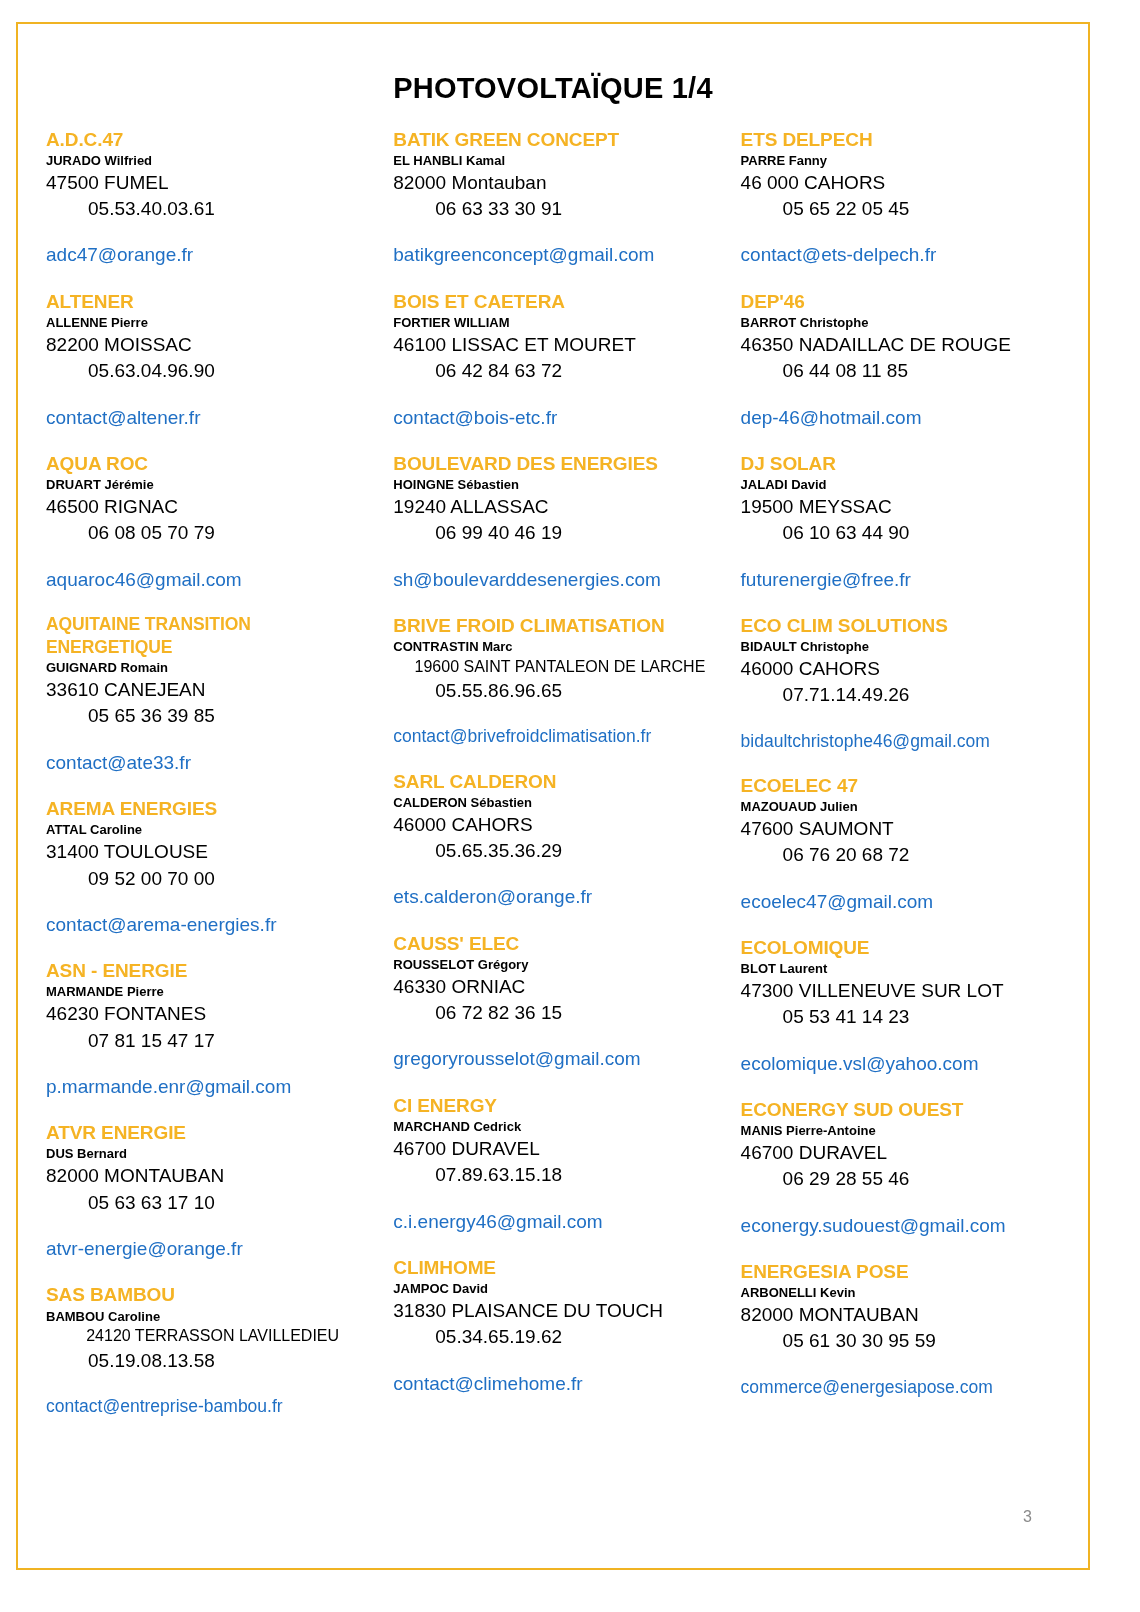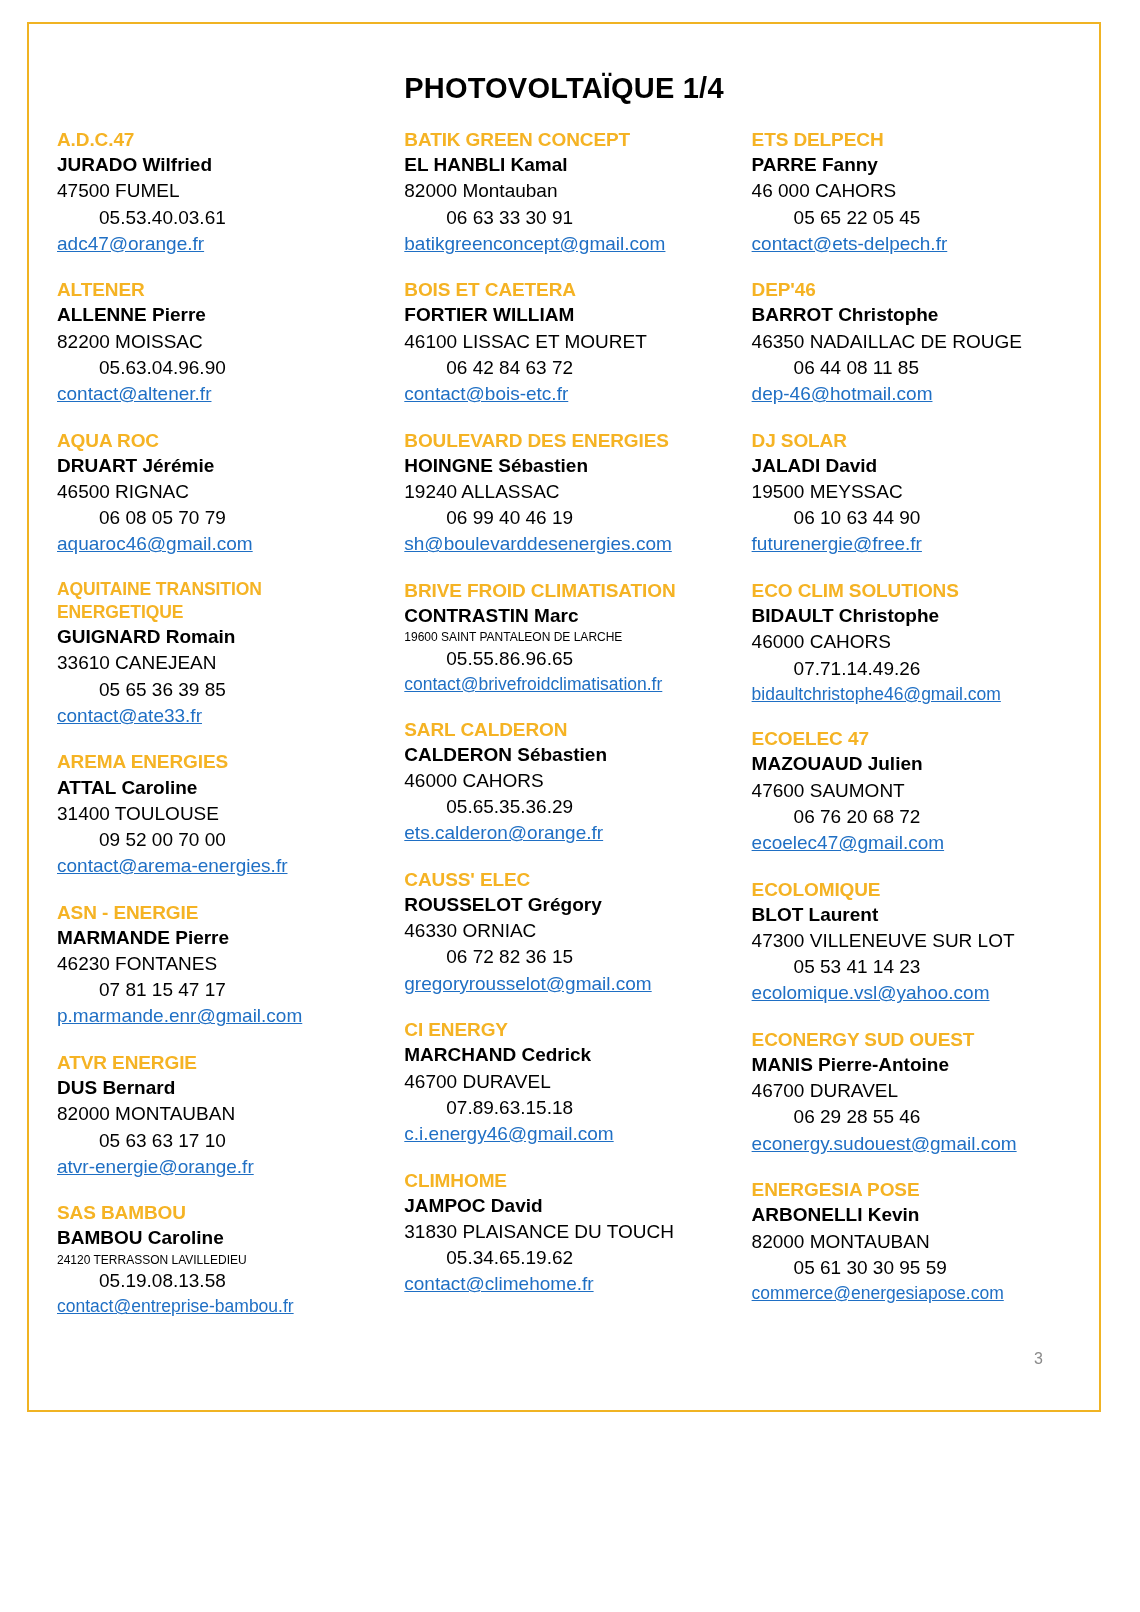--- a/index.html
+++ b/index.html
@@ -9,24 +9,24 @@
     background: #ffffff;
   }
   body {
     font-family: "Liberation Sans", sans-serif;
     width: 1140px;
     height: 1612px;
     position: relative;
   }
   .page {
     position: absolute;
-    left: 27px;
+    left: 16px;
     top: 22px;
     width: 1074px;
-    height: 1390px;
+    height: 1548px;
     border: 2px solid #f0b323;
     background: #ffffff;
   }
   .page-title {
     text-align: center;
     font-weight: bold;
     font-size: 29px;
     color: #000000;
     margin-top: 48px;
     letter-spacing: 0.2px;
@@ -48,44 +48,45 @@
     font-size: 19px;
     line-height: 1.32;
     letter-spacing: -0.1px;
   }
   .entry-company.narrow {
     font-size: 17.5px;
   }
   .entry-person {
     color: #000000;
     font-weight: bold;
-    font-size: 19px;
+    font-size: 13px;
     line-height: 1.38;
   }
   .entry-address {
     color: #000000;
     font-size: 19px;
     line-height: 1.38;
   }
   .entry-address.small {
-    font-size: 12px;
+    font-size: 16px;
+    text-align: center;
   }
   .entry-phone {
     color: #000000;
     font-size: 19px;
     line-height: 1.38;
     margin-left: 42px;
   }
   .entry-email {
     color: #1f6fc4;
     font-size: 19px;
     line-height: 1.4;
-    text-decoration: underline;
     word-break: break-all;
     display: inline-block;
+    margin-top: 20px;
   }
   .entry-email.small {
     font-size: 17.5px;
   }
   .page-number {
     position: absolute;
     right: 56px;
     bottom: 42px;
     font-size: 16px;
     color: #8a8a8a;

